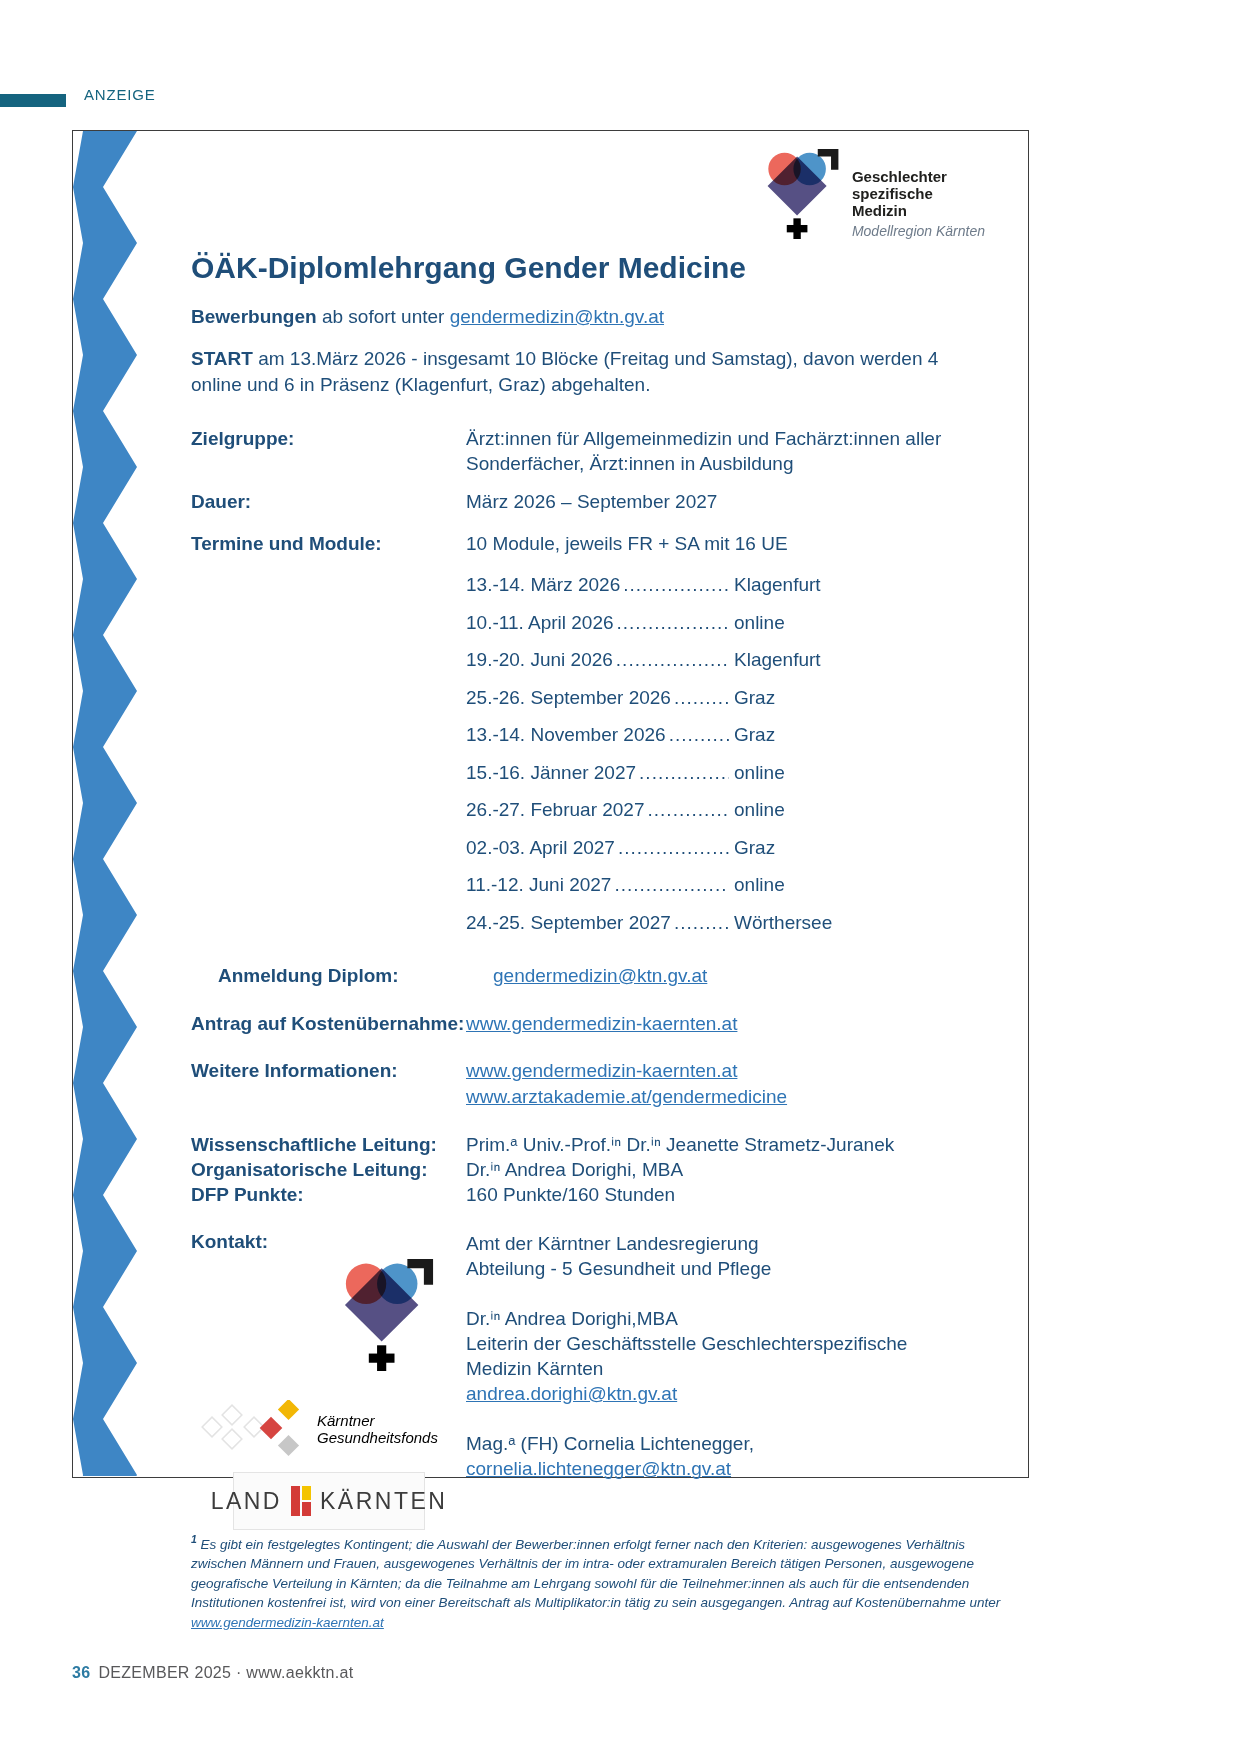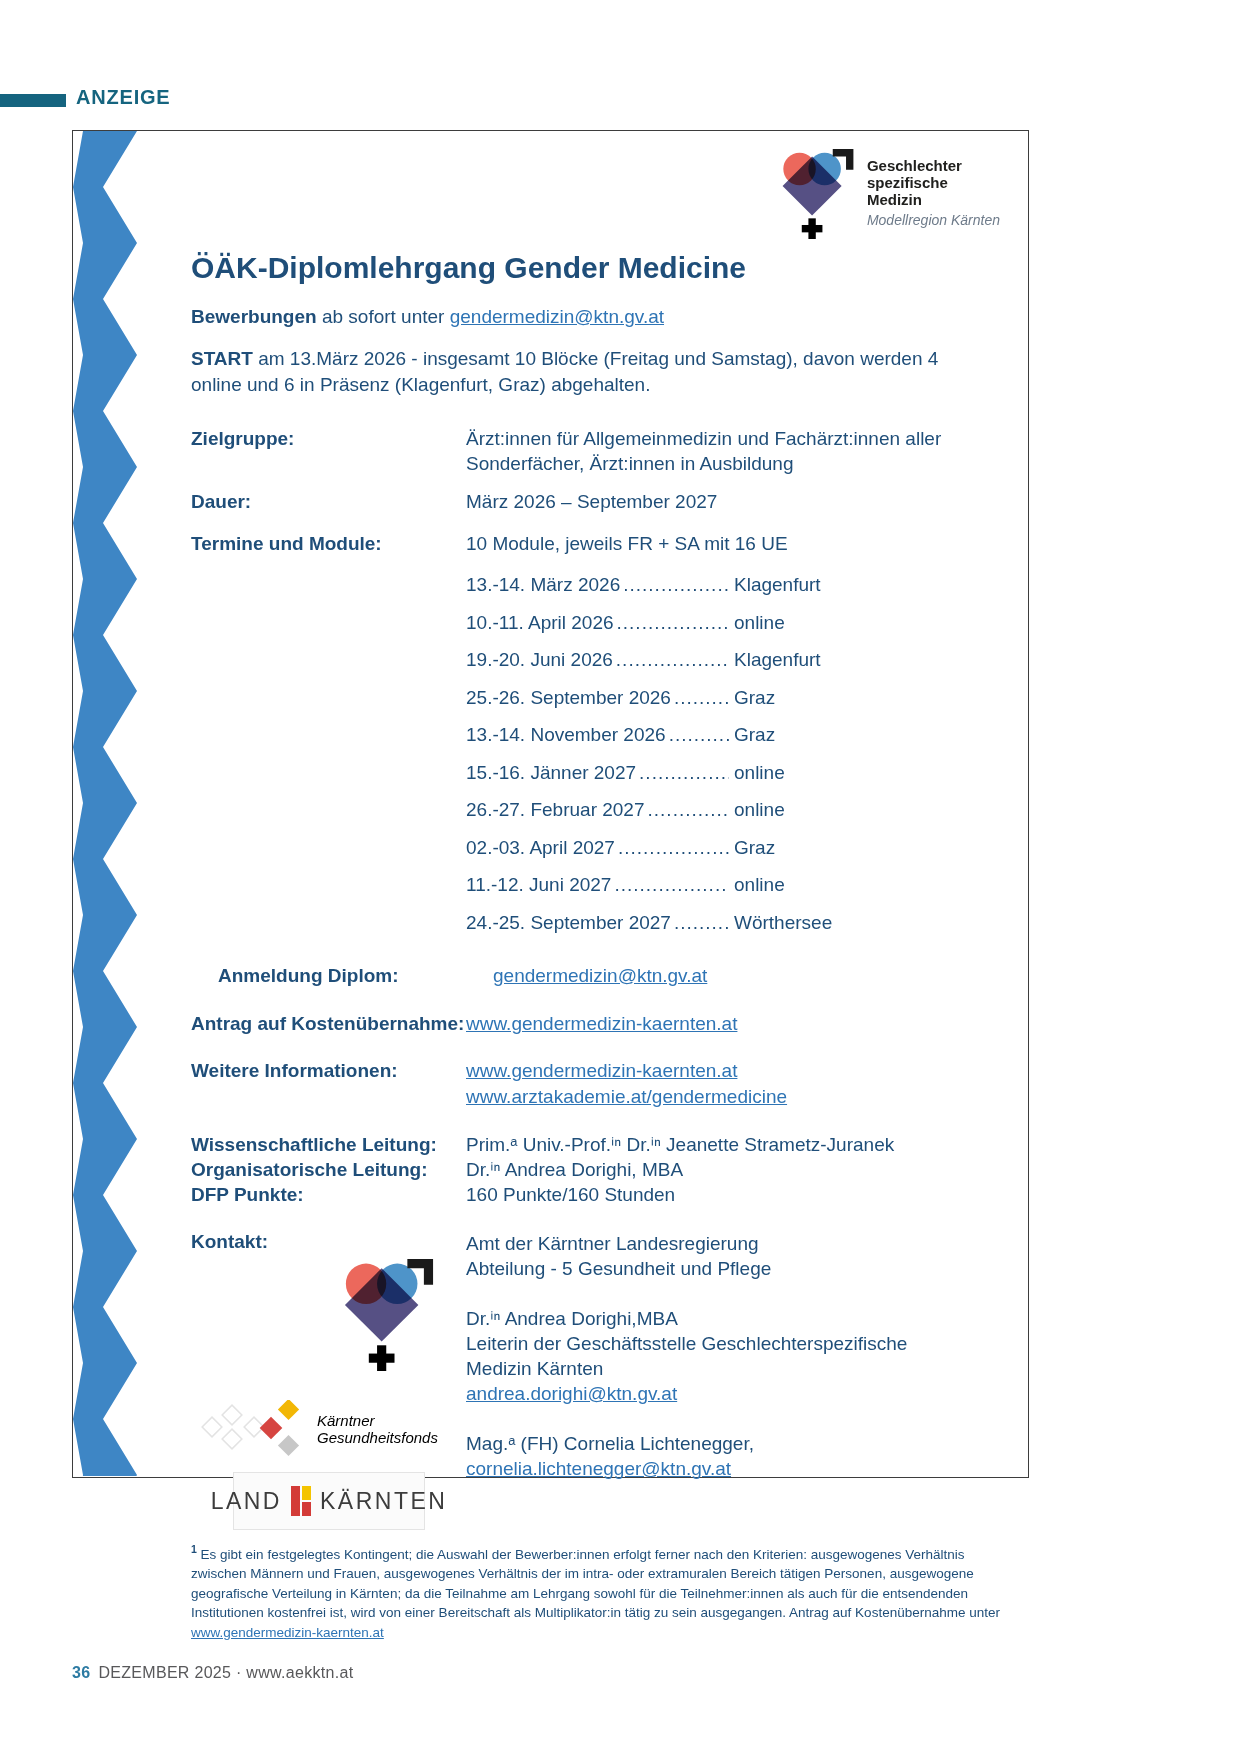--- a/index.html
+++ b/index.html
@@ -1,32 +1,32 @@
 <!DOCTYPE html>
 <html><head>
 <meta charset="utf-8">
 <style>
   * { margin:0; padding:0; box-sizing:border-box; }
   body { background:#ffffff; font-family:"Liberation Sans", sans-serif; }
   .page { position:relative; width:1241px; height:1754px; background:#fff; overflow:hidden; }
 
   
   .anzeige-bar { position:absolute; left:0; top:94px; width:66px; height:13px; background:#15647F; }
-  .anzeige-label { position:absolute; left:76px; top:86px; font-size:20px; font-weight:bold;
+  .anzeige-label { position:absolute; left:84px; top:86px; font-size:15px; font-weight:normal;
                    letter-spacing:0.8px; color:#15647F; }
 
   
   .ad-box { position:absolute; left:72px; top:130px; width:957px; height:1348px;
             border:1.5px solid #3d3d3d; background:#fff; }
   .ribbon { position:absolute; left:0; top:0; }
 
   .content { position:absolute; left:118px; top:0; width:826px; color:#1F4E79; font-size:19px; }
 
   
-  .brand { position:absolute; right:28px; top:18px; display:flex; align-items:flex-start; }
+  .brand { position:absolute; right:43px; top:18px; display:flex; align-items:flex-end; }
   .brand-text { margin-left:12px; margin-top:8px; }
   .brand-text .bl { font-size:15px; font-weight:bold; color:#20201e; line-height:17px; }
   .brand-text .sub { font-size:14px; font-style:italic; color:#6e7b8a; margin-top:4px; }
 
   .title { padding-top:120px; font-size:30px; font-weight:bold; color:#1F4E79; }
 
   .para { margin-top:19px; line-height:26px; max-width:750px; }
   .bold { font-weight:bold; }
   a.link { color:#2E74B5; text-decoration:underline; cursor:pointer; }
 
@@ -62,21 +62,21 @@
 
   .land-box { margin:14px 0 0 42px; width:192px; height:58px; background:#fbfbfb;
               border:1px solid #e4e4e4; display:flex; align-items:center; justify-content:center; }
   .land-word { font-size:23px; color:#3c3c3c; letter-spacing:2.5px; }
   .land-sym { display:flex; margin:0 9px; height:30px; }
   .land-sym .bar { width:9px; height:30px; background:#d33b37; }
   .land-sym .col { display:flex; flex-direction:column; justify-content:space-between; margin-left:2px; height:30px; }
   .land-sym .col .y { width:9px; height:14px; background:#f4c400; }
   .land-sym .col .r { width:9px; height:14px; background:#d33b37; }
 
-  .footnote { margin-top:10px; font-size:13.5px; line-height:19.5px; max-width:828px; color:#1F4E79; }
+  .footnote { margin-top:0; font-size:13.5px; line-height:19.5px; max-width:828px; color:#1F4E79;font-style:italic; }
   .footnote sup { font-weight:bold; font-size:10.5px; }
   .footnote a.link { font-size:13.5px; }
 
   .page-footer { position:absolute; left:72px; top:1664px; font-size:16px; color:#58585a; letter-spacing:0.3px; }
   .page-footer .num { font-weight:bold; color:#2d7ba3; margin-right:8px; }
 </style>
 </head>
 <body>
 
 <div class="page">

